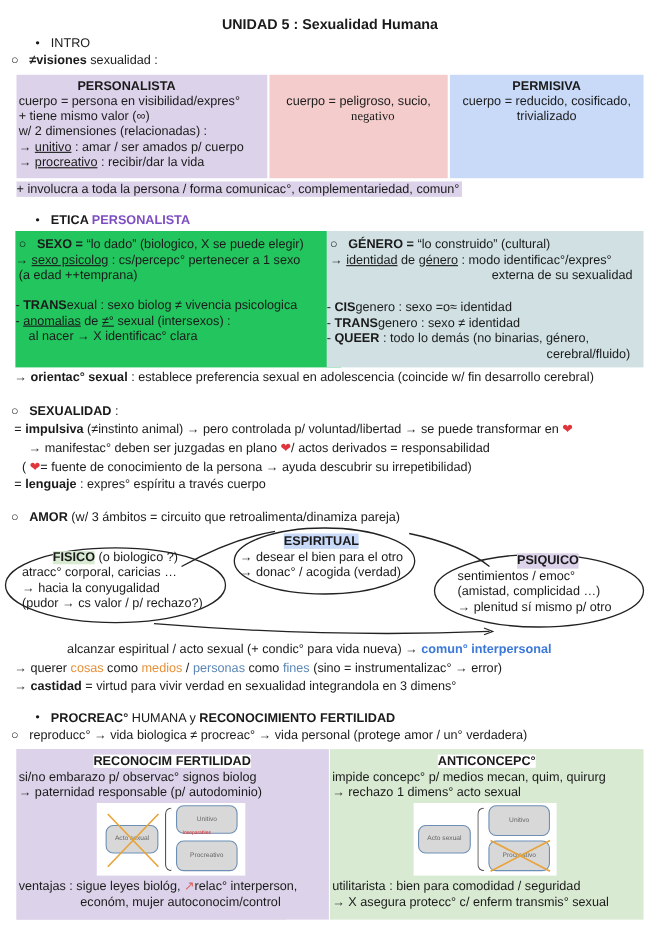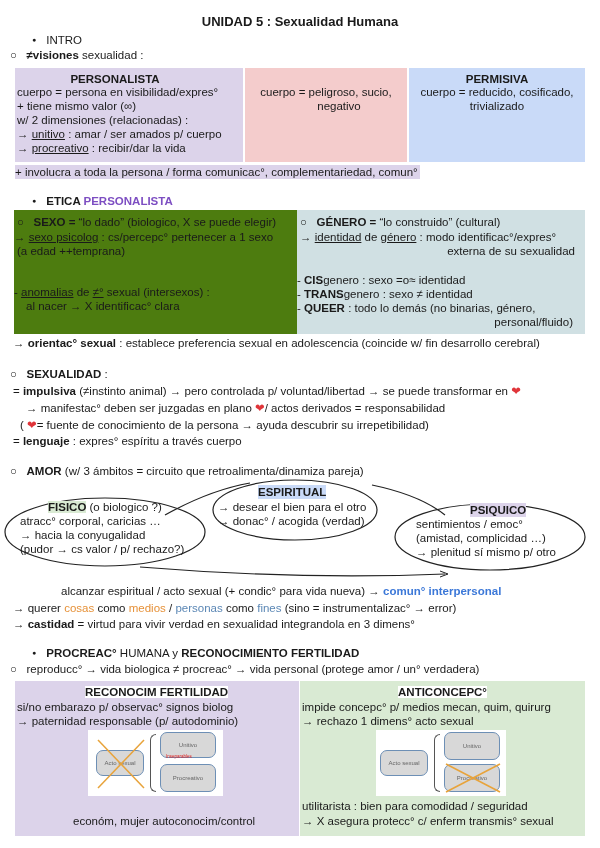--- a/index.html
+++ b/index.html
@@ -27,46 +27,47 @@
 <div class="box" style="left:15px;top:68px;width:228px;height:94px;background:#dcd3ea;">
   <div class="abs center" style="left:0;width:200px;top:4px;font-weight:bold;">PERSONALISTA</div>
   <div class="abs" style="left:2px;top:17px;">cuerpo = persona en visibilidad/expres°</div>
   <div class="abs" style="left:2px;top:31px;">+ tiene mismo valor (∞)</div>
   <div class="abs" style="left:2px;top:45px;">w/ 2 dimensiones (relacionadas) :</div>
   <div class="abs" style="left:2px;top:59px;">→ <u>unitivo</u><span> : amar / ser amados p/ cuerpo</span></div>
   <div class="abs" style="left:2px;top:73px;">→ <u>procreativo</u><span> : recibir/dar la vida</span></div>
 </div>
 <div class="box" style="left:245px;top:68px;width:162px;height:94px;background:#f4cccc;">
   <div class="abs center" style="left:0;width:162px;top:17px;">cuerpo = peligroso, sucio,</div>
-  <div class="abs center" style="left:0;width:188px;top:31px;">negativo</div>
+  <div class="abs center" style="left:0;width:188px;top:31px;font-family:Liberation Serif, serif;">negativo</div>
 </div>
 <div class="box" style="left:409px;top:68px;width:176px;height:94px;background:#c9daf8;">
   <div class="abs center" style="left:0;width:176px;top:4px;font-weight:bold;">PERMISIVA</div>
   <div class="abs center" style="left:0;width:176px;top:17px;">cuerpo = reducido, cosificado,</div>
   <div class="abs center" style="left:0;width:176px;top:31px;">trivializado</div>
 </div>
 <div class="abs" style="left:15px;top:165px;background:#dcd3ea;padding-right:2px;"> + involucra a toda la persona / forma comunicac°, complementariedad, comun°</div>
 
 <div class="abs bullet-dot" style="left:32px;top:194px;font-weight:bold;"><span>ETICA </span><span style="color:#7d4ec2;">PERSONALISTA</span></div>
 
-<div class="box" style="left:14px;top:210px;width:296px;height:124px;background:#4d7c0f;">
+<div class="box" style="left:14px;top:210px;width:296px;height:124px;background:#22c55e;">
   <div class="abs" style="left:3px;top:5px;">○&nbsp;&nbsp;&nbsp;<b>SEXO = </b><span>“lo dado” (biologico, X se puede elegir)</span></div>
   <div class="abs" style="left:0;top:20px;">→ <u>sexo psicolog</u><span> : cs/percepc° pertenecer a 1 sexo</span></div>
   <div class="abs" style="left:3px;top:34px;">(a edad ++temprana)</div>
+  <div class="abs" style="left:0;top:61px;">- <b>TRANS</b><span>exual : sexo biolog ≠ vivencia psicologica</span></div>
   <div class="abs" style="left:0;top:75px;">- <u>anomalias</u><span> de </span><u>≠°</u><span> sexual (intersexos) :</span></div>
   <div class="abs" style="left:12px;top:89px;">al nacer → X identificac° clara</div>
 </div>
 <div class="box" style="left:297px;top:210px;width:288px;height:124px;background:#d0e0e3;padding-left:38px;">
   <div class="abs" style="left:3px;top:5px;">○&nbsp;&nbsp;&nbsp;<b>GÉNERO = </b><span>“lo construido” (cultural)</span></div>
   <div class="abs" style="left:3px;top:20px;">→ <u>identidad</u><span> de </span><u>género</u><span> : modo identificac°/expres°</span></div>
   <div class="abs" style="right:10px;top:34px;">externa de su sexualidad</div>
   <div class="abs" style="left:0;top:63px;">- <b>CIS</b><span>genero : sexo =o≈ identidad</span></div>
   <div class="abs" style="left:0;top:91px;">- <b>QUEER</b><span> : todo lo demás (no binarias, género,</span></div>
   <div class="abs" style="left:0;top:77px;">- <b>TRANS</b><span>genero : sexo ≠ identidad</span></div>
-  <div class="abs" style="right:12px;top:105px;">personal/fluido)</div>
+  <div class="abs" style="right:12px;top:105px;">cerebral/fluido)</div>
 </div>
 <div class="abs" style="left:13px;top:336px;">→ <b>orientac° sexual</b><span> : establece preferencia sexual en adolescencia (coincide w/ fin desarrollo cerebral)</span></div>
 
 <div class="abs" style="left:10px;top:367px;">○&nbsp;&nbsp;&nbsp;<b>SEXUALIDAD</b><span> :</span></div>
 <div class="abs" style="left:13px;top:384px;">= <b>impulsiva</b><span> (≠instinto animal) → pero controlada p/ voluntad/libertad → se puede transformar en </span><span class="heart">❤</span></div>
 <div class="abs" style="left:26px;top:401px;"><span>→ manifestac° deben ser juzgadas en plano </span><span class="heart">❤</span><span>/ actos derivados = responsabilidad</span></div>
 <div class="abs" style="left:20px;top:418px;"><span>( </span><span class="heart">❤</span><span>= fuente de conocimiento de la persona → ayuda descubrir su irrepetibilidad)</span></div>
 <div class="abs" style="left:13px;top:434px;">= <b>lenguaje</b><span> : expres° espíritu a través cuerpo</span></div>
 
 <div class="abs" style="left:10px;top:464px;">○&nbsp;&nbsp;&nbsp;<b>AMOR</b><span> (w/ 3 ámbitos = circuito que retroalimenta/dinamiza pareja)</span></div>
@@ -108,20 +109,21 @@
     <div class="dbox" style="left:8px;top:20px;width:48px;height:26px;">Acto sexual</div>
     <svg style="position:absolute;left:8px;top:8px;" width="50" height="52">
         <line x1="2" y1="2" x2="48" y2="50" stroke="#e8a33a" stroke-width="1.5"></line>
         <line x1="48" y1="2" x2="2" y2="50" stroke="#e8a33a" stroke-width="1.5"></line>
       </svg>
     <div class="brace" style="left:62px;top:4px;width:6px;height:58px;"></div>
     <div class="dbox" style="left:72px;top:2px;width:56px;height:26px;">Unitivo</div>
     <div class="abs" style="left:78px;top:24px;font-size:4.5px;line-height:6px;color:#e02020;">Inseparables</div>
     <div class="dbox" style="left:72px;top:34px;width:56px;height:28px;">Procreativo</div>
   </div>
+  <div class="abs" style="left:2px;top:118px;"><span>ventajas : sigue leyes biológ, </span><span style="color:#e06060;">↗</span><span>relac° interperson,</span></div>
   <div class="abs" style="left:58px;top:133px;">económ, mujer autoconocim/control</div>
 </div>
 <div class="box" style="left:15px;top:681px;width:284px;height:155px;background:#dcd3ea;z-index:-1;"></div>
 
 <div class="box" style="left:300px;top:681px;width:285px;height:155px;background:#d9ead3;">
   <div class="abs center" style="left:0;width:285px;top:4px;"><b style="background:#fff;">ANTICONCEPC°</b></div>
   <div class="abs" style="left:2px;top:19px;">impide concepc° p/ medios mecan, quim, quirurg</div>
   <div class="abs" style="left:2px;top:33px;">→ rechazo 1 dimens° acto sexual</div>
   <div class="diag" style="left:76px;top:49px;width:130px;height:66px;">
     <div class="dbox" style="left:4px;top:20px;width:48px;height:26px;">Acto sexual</div>

